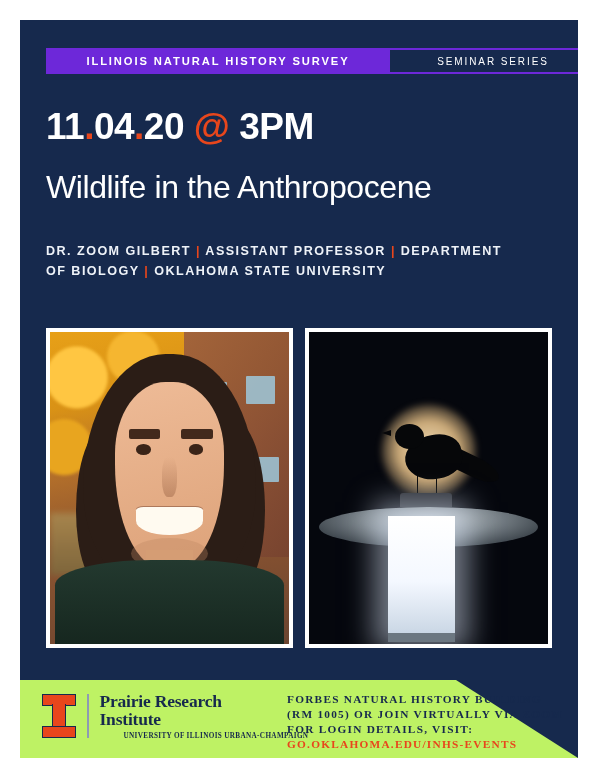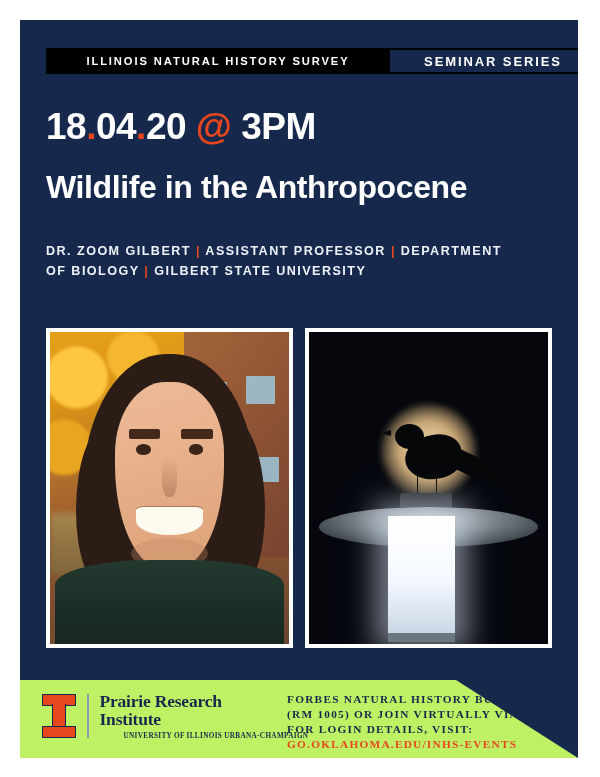--- a/index.html
+++ b/index.html
@@ -18,58 +18,58 @@
   
   .navy-panel{
     position:absolute;left:0;top:0;
     width:558px;height:660px;
     background:#16294d;
   }
   
   .banner{
     position:absolute;left:26px;top:28px;
     width:552px;height:26px;
-    background:#000000;
+    background:#6d28d9;
     display:flex;align-items:stretch;
     box-sizing:border-box;
     text-align:right;
   }
   .banner-left{
     flex:0 0 344px;
     display:flex;align-items:center;justify-content:center;
     color:#ffffff;
     font-size:11.2px;font-weight:bold;
     letter-spacing:1.9px;
     white-space:nowrap;
   }
   .banner-right{
     flex:1;
     margin:2px 2px 2px 0;
     background:#16294d;
     display:flex;align-items:center;justify-content:center;
     color:#ffffff;
-    font-size:13px;font-weight:bold;
+    font-size:10px;font-weight:normal;
     letter-spacing:1.9px;
     white-space:nowrap;
   }
   
   .date-line{
     position:absolute;left:26px;top:86px;
     color:#ffffff;
     font-size:37px;font-weight:bold;
     letter-spacing:-0.5px;
     white-space:nowrap;
   }
   .date-line .accent{color:#e8461c;}
   
   .seminar-title{
     position:absolute;left:26px;top:150px;
     width:510px;
     color:#ffffff;
-    font-size:32px;font-weight:bold;
+    font-size:32px;font-weight:normal;
     letter-spacing:-0.4px;
     line-height:1.1;
   }
   
   .speaker{
     position:absolute;left:26px;top:222px;
     width:470px;
     color:#eef2f8;
     font-size:12.6px;font-weight:bold;
     letter-spacing:1.45px;
@@ -277,35 +277,35 @@
 <div id="poster">
 
   <div class="navy-panel">
 
     <div class="banner">
       <div class="banner-left">ILLINOIS NATURAL HISTORY SURVEY</div>
       <div class="banner-right">SEMINAR SERIES</div>
     </div>
 
     <div class="date-line">
-      <span>18</span><span class="accent">.</span><span>04</span><span class="accent">.</span><span>20</span>
+      <span>11</span><span class="accent">.</span><span>04</span><span class="accent">.</span><span>20</span>
       <span class="accent">@</span>
       <span>3PM</span>
     </div>
 
     <div class="seminar-title">Wildlife in the Anthropocene</div>
 
     <div class="speaker">
       <span>DR. ZOOM GILBERT</span>
       <span class="sep">|</span>
       <span>ASSISTANT PROFESSOR</span>
       <span class="sep">|</span>
       <span>DEPARTMENT OF BIOLOGY</span>
       <span class="sep">|</span>
-      <span>GILBERT STATE UNIVERSITY</span>
+      <span>OKLAHOMA STATE UNIVERSITY</span>
     </div>
 
     <div class="photo-row">
 
       <div class="photo-frame">
         <div class="photo-inner portrait">
           <div class="pt-leaves"></div>
           <div class="pt-bldg"></div>
           <div class="pt-win" style="right:6%;top:14%;width:12%;height:9%;"></div>
           <div class="pt-win" style="right:26%;top:16%;width:9%;height:8%;"></div>

